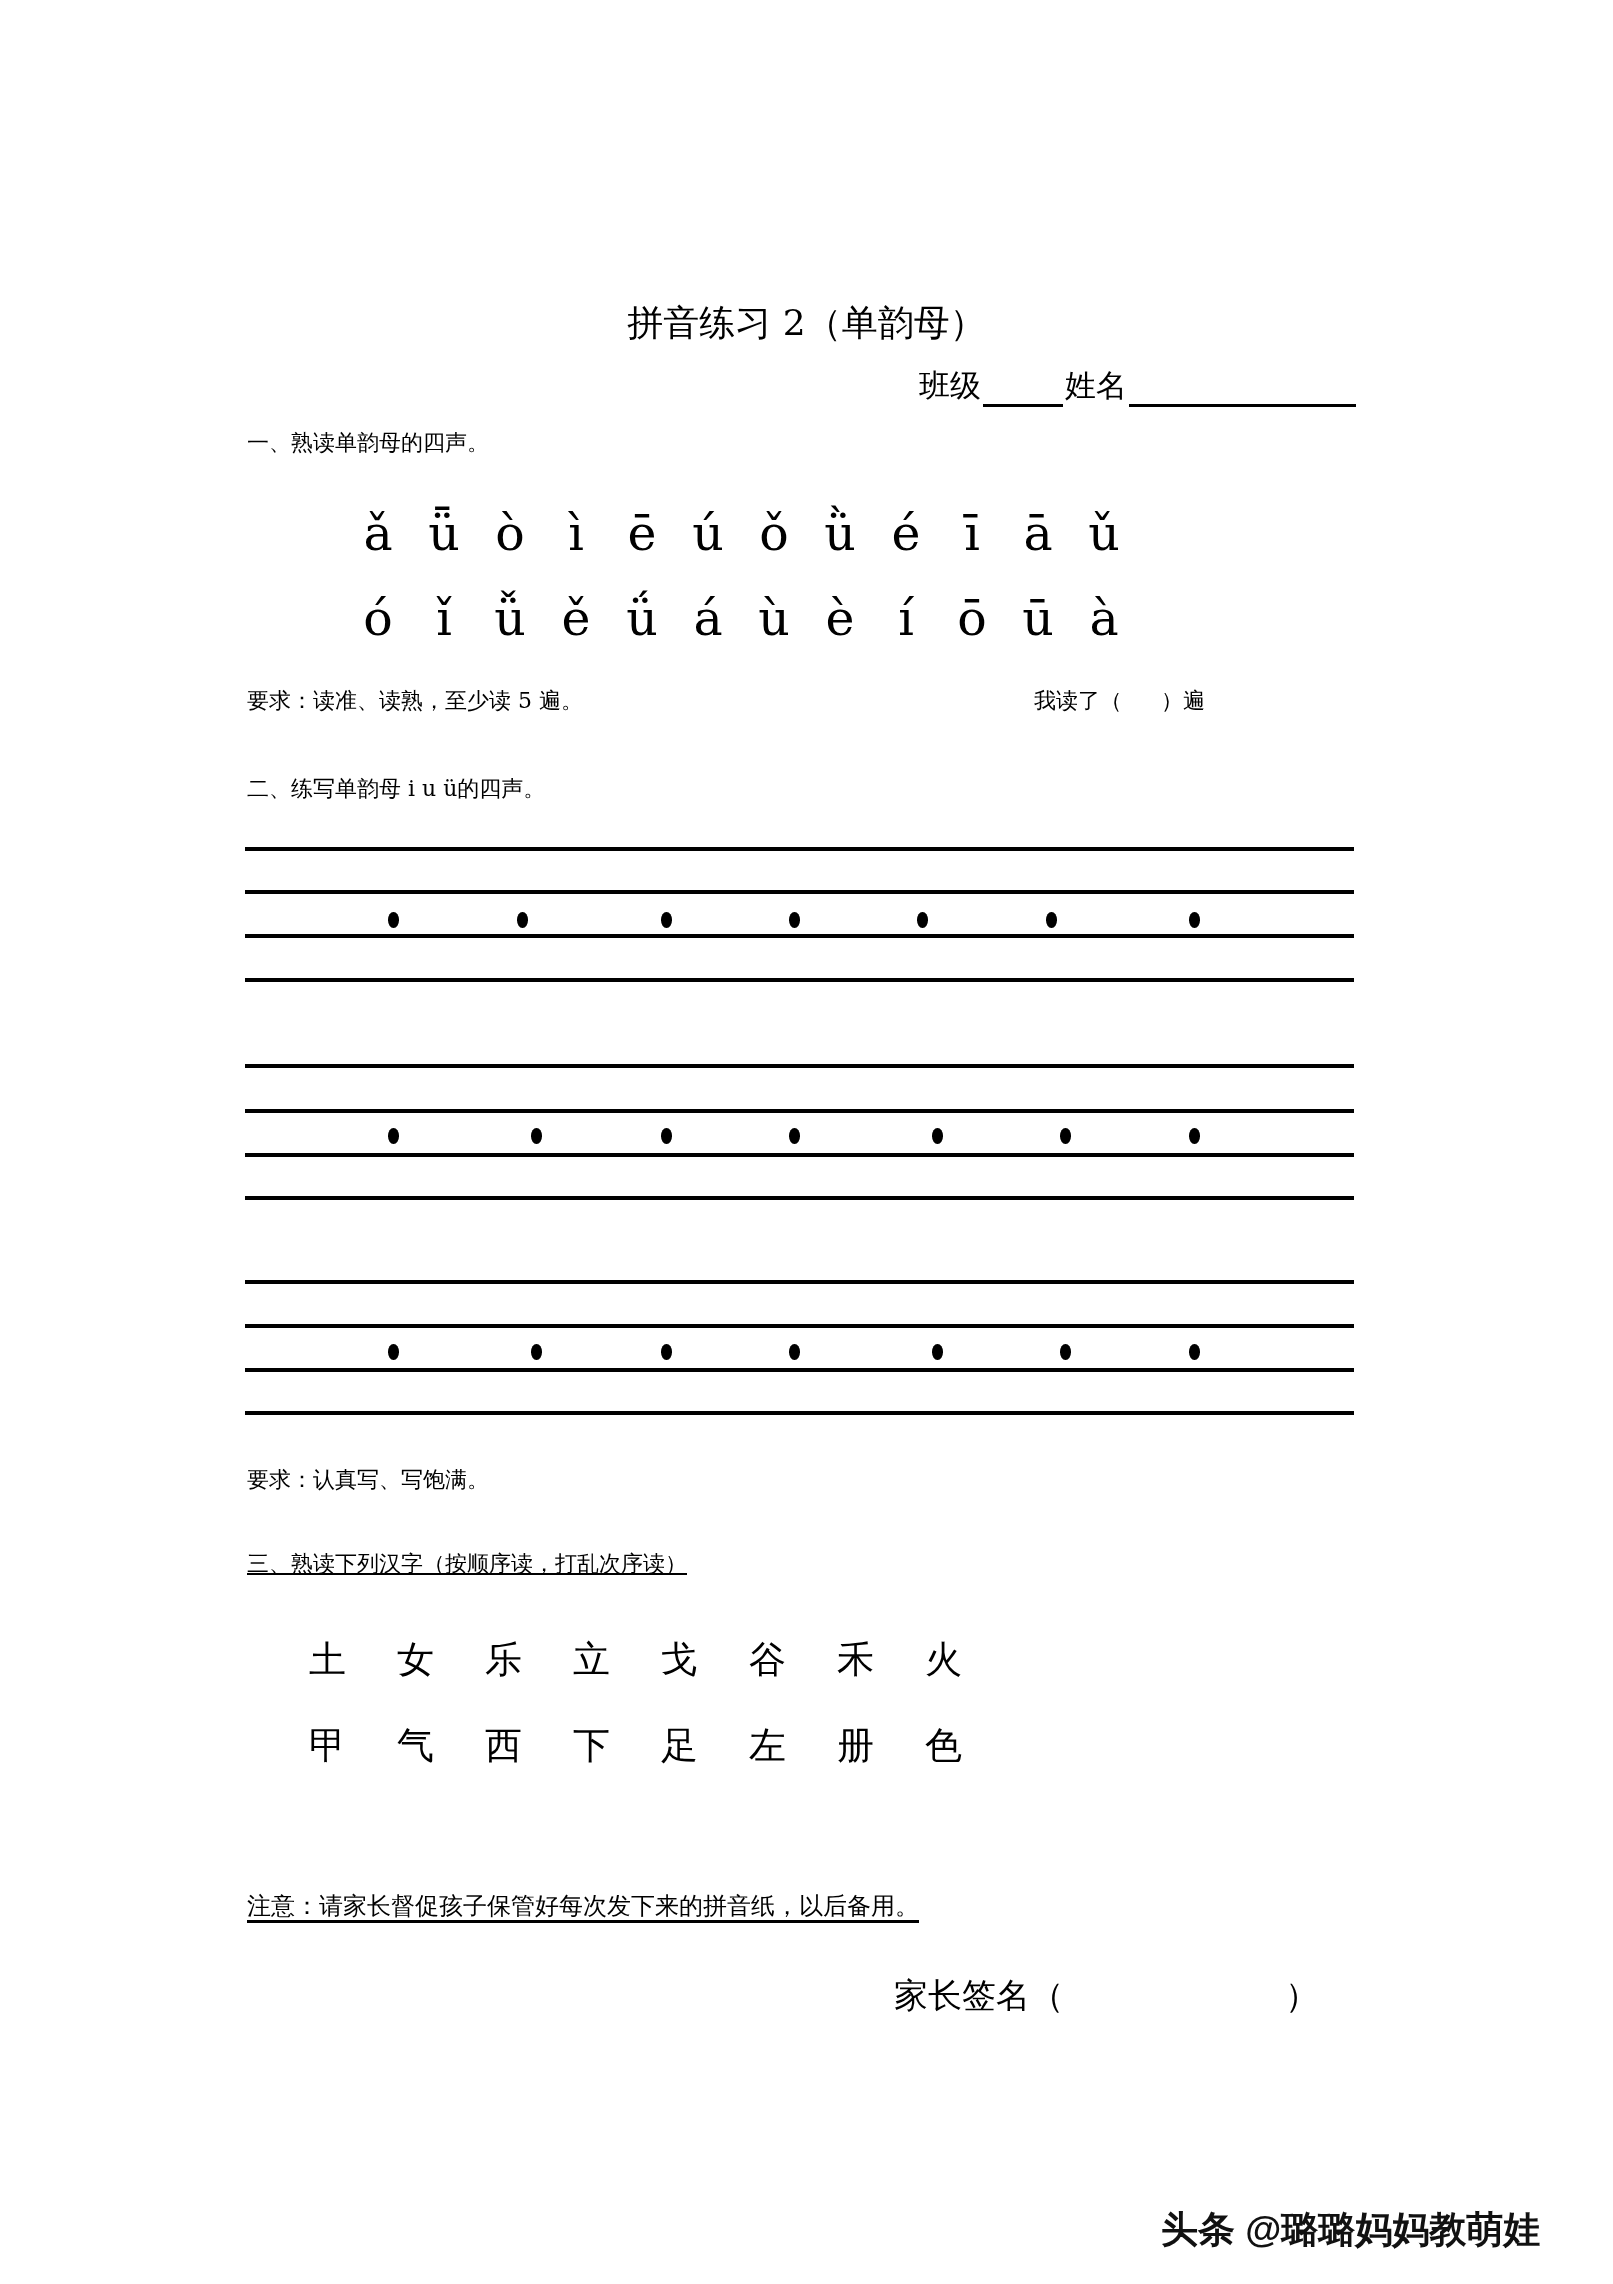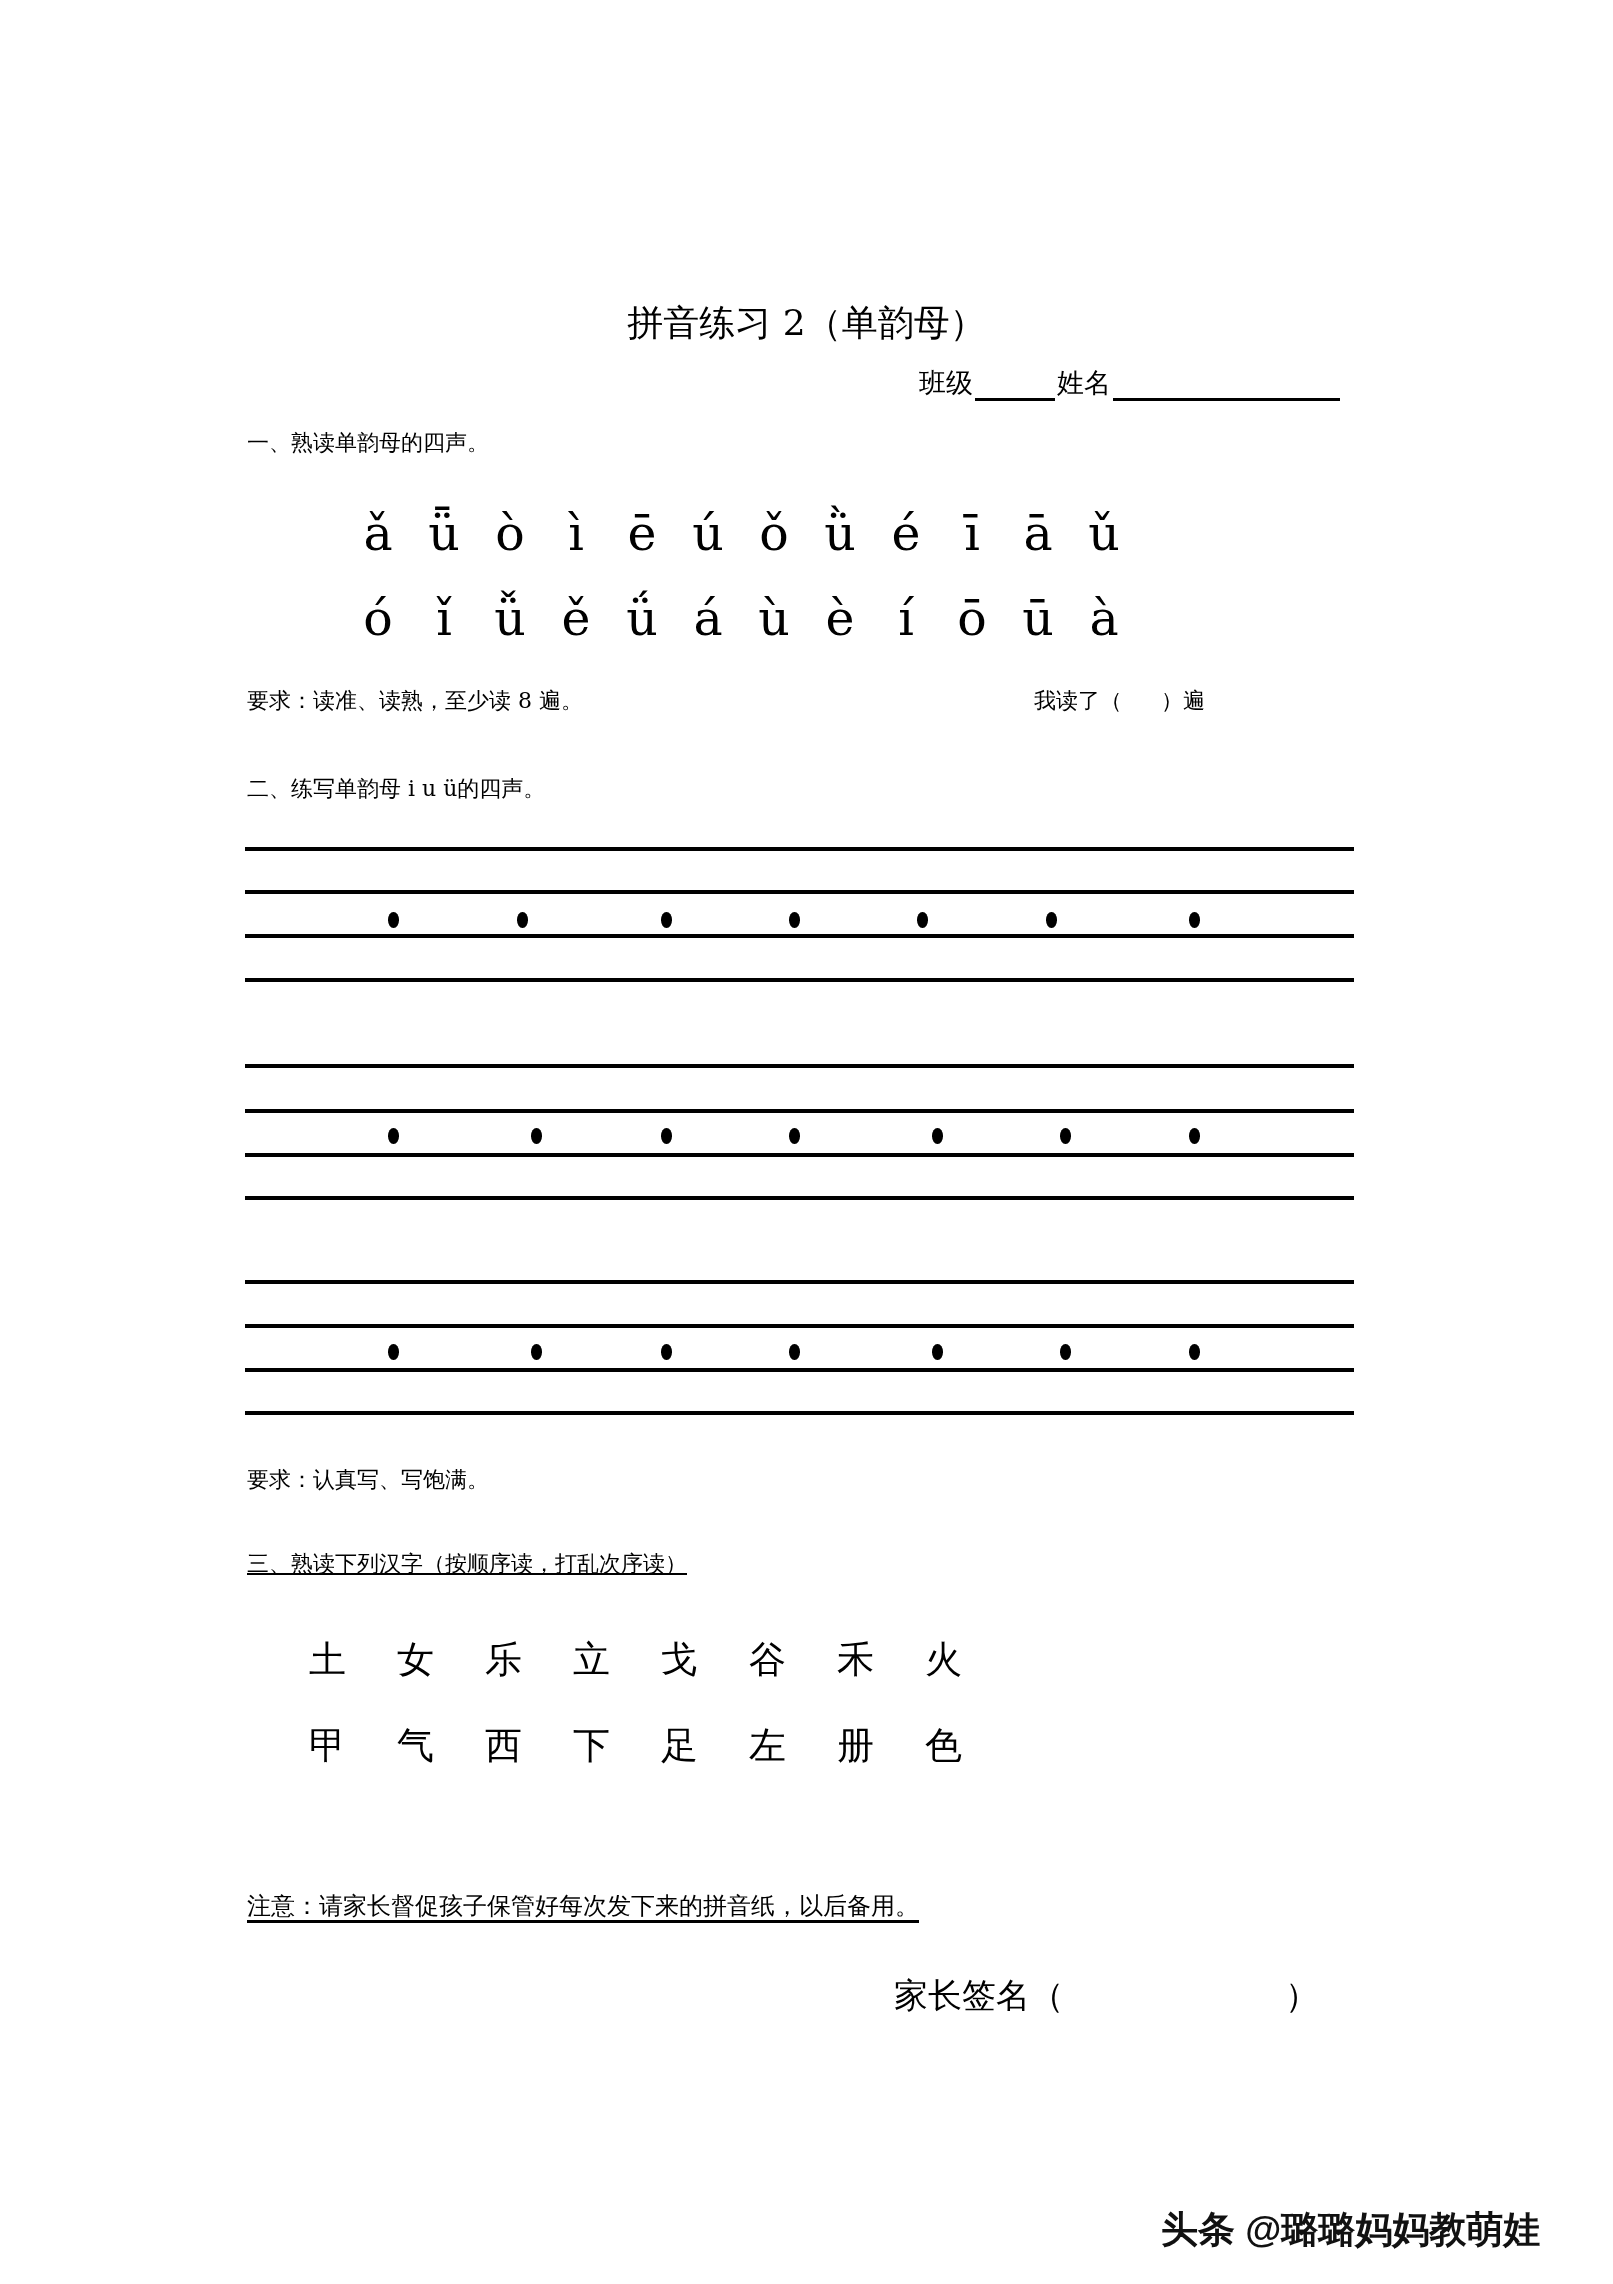--- a/index.html
+++ b/index.html
@@ -1,20 +1,20 @@
 <!DOCTYPE html>
 <html><head>
 <meta charset="utf-8">
 <style>
   html, body { margin:0; padding:0; background:#ffffff; }
   body { width:1613px; height:2285px; position:relative; overflow:hidden;
          font-family:"DejaVu Serif","Liberation Serif",serif; color:#000; }
   .abs { position:absolute; white-space:nowrap; }
   .title { left:0; width:1613px; text-align:center; top:299px; font-size:36px; }
-  .meta { top:365px; left:919px; font-size:27px; display:flex; align-items:flex-end;justify-content:center; }
+  .meta { top:365px; left:919px; font-size:31px; display:flex; align-items:flex-end;justify-content:center; }
   .meta .blank { display:inline-block; border-bottom:3.9px solid #000; height:29px; margin:0 2px; }
   .meta .blank.cls { width:80px; }
   .meta .blank.nm { width:227px; }
   .h { font-size:22px; left:247px; }
   .pinyin-row { left:345px; font-size:49px; display:flex; font-family:"DejaVu Serif",serif; }
   .pinyin-row span { display:inline-block; width:66px; text-align:center; }
   .staff-line { position:absolute; left:245px; width:1109px; height:3.9px; background:#000; }
   .dot { position:absolute; width:10.8px; height:15.7px; border-radius:50%; background:#000; }
   .chars { left:309px; font-size:37px; display:flex; }
   .chars span { display:inline-block; width:88px; }
@@ -62,21 +62,21 @@
     <span>ǘ</span>
     <span>á</span>
     <span>ù</span>
     <span>è</span>
     <span>í</span>
     <span>ō</span>
     <span>ū</span>
     <span>à</span>
   </div>
 
-  <div class="abs h" style="top:686px;">要求：读准、读熟，至少读 8 遍。</div>
+  <div class="abs h" style="top:686px;">要求：读准、读熟，至少读 5 遍。</div>
   <div class="abs h" style="top:686px; left:1034px;">
     <span>我读了（</span><span style="display:inline-block;width:39px;"></span><span>）遍</span>
   </div>
 
   <div class="abs h" style="top:774px;">二、练写单韵母 i u ü的四声。</div>
 
   <div>
     <div class="staff-line" style="top:847px;"></div>
     <div class="staff-line" style="top:890px;"></div>
     <div class="staff-line" style="top:934px;"></div>

